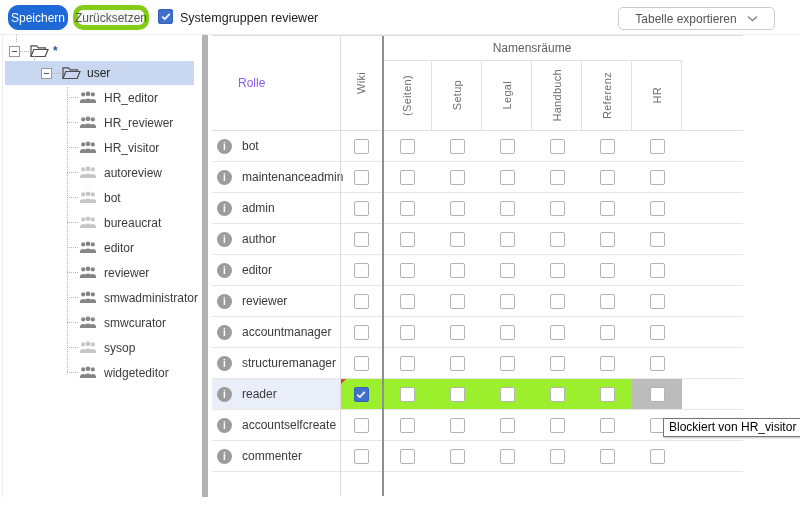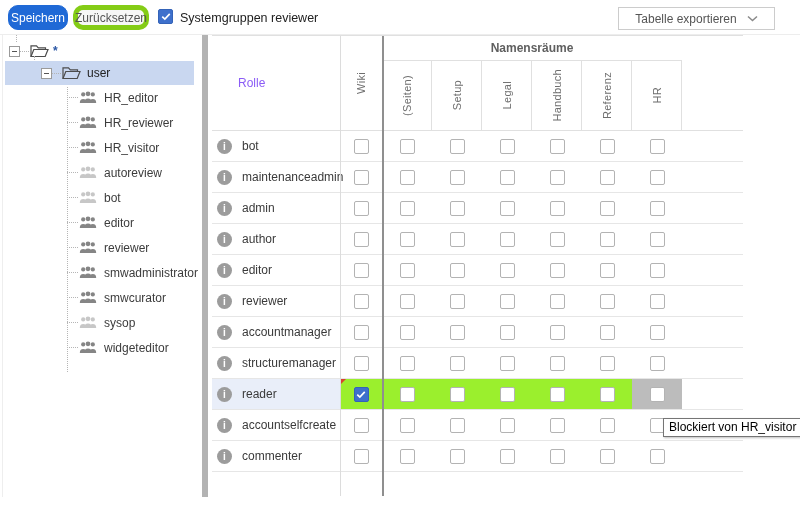--- a/index.html
+++ b/index.html
@@ -20,21 +20,21 @@
     width:800px;height:507px;position:relative;overflow:hidden;
     font-family:"Liberation Sans", sans-serif;font-size:12px;color:#333;
   }
   
   #toolbar{position:absolute;left:0;top:0;width:800px;height:35px;border-bottom:1px solid #ededed;background:#fff;}
   .btn{position:absolute;height:25px;top:5px;border-radius:10px;font-family:"Liberation Sans",sans-serif;font-size:12px;cursor:pointer;display:flex;align-items:center;justify-content:center;}
   #btn-save{left:8px;width:60px;background:var(--primary_button);border:1px solid var(--primary_button);color:#fff;}
   #btn-reset{left:73px;width:76px;background:#f7f7f7;border:5px solid #84cc16;color:#555;}
   #sys-check{position:absolute;left:158px;top:9px;}
   #sys-label{position:absolute;left:180px;top:11px;font-size:12.5px;color:#222;}
-  #btn-export{position:absolute;left:618px;top:7px;width:157px;height:23px;background:#fff;border:1px solid #ccc;border-radius:0;color:#555;display:flex;align-items:center;justify-content:center;gap:10px;font-size:12px;cursor:pointer;}
+  #btn-export{position:absolute;left:618px;top:7px;width:157px;height:23px;background:#fff;border:1px solid #ccc;border-radius:5px;color:#555;display:flex;align-items:center;justify-content:center;gap:10px;font-size:12px;cursor:pointer;}
   
   .cb{width:15px;height:15px;border:1px solid #b3b3b3;border-radius:2px;background:#fff;display:inline-flex;align-items:center;justify-content:center;flex:none;}
   .cb svg{display:none;}
   .cb.checked{background:var(--checkbox_checked);border-color:#3463b8;}
   .cb.checked svg{display:block;}
   
   #tree{position:absolute;left:2px;top:35px;width:194px;height:462px;border-left:1px solid #eee;color:#3c3c3c;}
   .t-stub-top{position:absolute;left:13px;top:0;height:7px;width:0;border-left:1px dotted #b5b5b5;}
   .t-elbow{position:absolute;left:31px;top:21px;height:16px;width:0;border-left:1px dotted #b5b5b5;}
   #tree-root{position:absolute;left:0;top:6px;height:20px;display:flex;align-items:center;padding-left:6px;cursor:pointer;}
@@ -52,21 +52,21 @@
   .t-child .gicon{margin-right:7px;flex:none;}
   .t-child.muted .gicon{opacity:.45;}
   
   #splitter{position:absolute;left:202px;top:35px;width:6px;height:462px;background:var(--splitter_gray);cursor:col-resize;}
   
   #grid{position:absolute;left:212px;top:35px;width:531px;}
   #grid-header{display:grid;grid-template-columns:128px 42px 300px 1fr;height:96px;border-top:1px solid #e0e0e0;border-bottom:1px solid #e0e0e0;}
   .h-role{display:flex;align-items:center;padding-left:26px;color:#8b5cf6;cursor:pointer;}
   .h-wiki{display:flex;align-items:center;justify-content:center;cursor:pointer;}
   .h-ns{display:flex;flex-direction:column;}
-  .h-ns-title{height:25px;line-height:25px;text-align:center;color:#5f5f5f;border-bottom:1px solid #e0e0e0;font-weight:bold;}
+  .h-ns-title{height:25px;line-height:25px;text-align:center;color:#5f5f5f;border-bottom:1px solid #e0e0e0;}
   #ns-cols{flex:1;display:flex;}
   .ns-col{width:50px;display:flex;align-items:center;justify-content:center;border-right:1px solid #e0e0e0;cursor:pointer;}
   .vtext{writing-mode:vertical-rl;transform:rotate(180deg);font-size:11px;color:#6e6e6e;letter-spacing:.3px;}
   
   .row{display:flex;height:31px;border-bottom:1px solid var(--border_light);}
   .c-role{width:128px;display:flex;align-items:center;padding-left:5px;gap:10px;color:#3a3a3a;}
   .c-wiki{width:42px;display:flex;align-items:center;justify-content:center;position:relative;}
   .c-ns{width:50px;display:flex;align-items:center;justify-content:center;}
   .c-fill{flex:1;}
   .info{width:15px;height:15px;border-radius:50%;background:#9c9c9c;color:#fff;font-size:10px;font-weight:bold;display:flex;align-items:center;justify-content:center;flex:none;cursor:pointer;}
@@ -174,20 +174,31 @@
       <div class="t-child muted">
         <svg class="gicon" width="18" height="13" viewBox="0 0 18 13" fill="#858585">
           <circle cx="4.2" cy="3.4" r="2.1"></circle>
           <circle cx="13.8" cy="3.4" r="2.1"></circle>
           <circle cx="9" cy="2.8" r="2.4"></circle>
           <path d="M0.8 12 a3.4 4 0 0 1 6.8 0 z"></path>
           <path d="M10.4 12 a3.4 4 0 0 1 6.8 0 z"></path>
           <path d="M5.4 12 a3.6 4.4 0 0 1 7.2 0 z"></path>
         </svg>
         <span class="t-label">bot</span>
+      </div>
+      <div class="t-child muted">
+        <svg class="gicon" width="18" height="13" viewBox="0 0 18 13" fill="#858585">
+          <circle cx="4.2" cy="3.4" r="2.1"></circle>
+          <circle cx="13.8" cy="3.4" r="2.1"></circle>
+          <circle cx="9" cy="2.8" r="2.4"></circle>
+          <path d="M0.8 12 a3.4 4 0 0 1 6.8 0 z"></path>
+          <path d="M10.4 12 a3.4 4 0 0 1 6.8 0 z"></path>
+          <path d="M5.4 12 a3.6 4.4 0 0 1 7.2 0 z"></path>
+        </svg>
+        <span class="t-label">bureaucrat</span>
       </div>
       <div class="t-child">
         <svg class="gicon" width="18" height="13" viewBox="0 0 18 13" fill="#858585">
           <circle cx="4.2" cy="3.4" r="2.1"></circle>
           <circle cx="13.8" cy="3.4" r="2.1"></circle>
           <circle cx="9" cy="2.8" r="2.4"></circle>
           <path d="M0.8 12 a3.4 4 0 0 1 6.8 0 z"></path>
           <path d="M10.4 12 a3.4 4 0 0 1 6.8 0 z"></path>
           <path d="M5.4 12 a3.6 4.4 0 0 1 7.2 0 z"></path>
         </svg>

